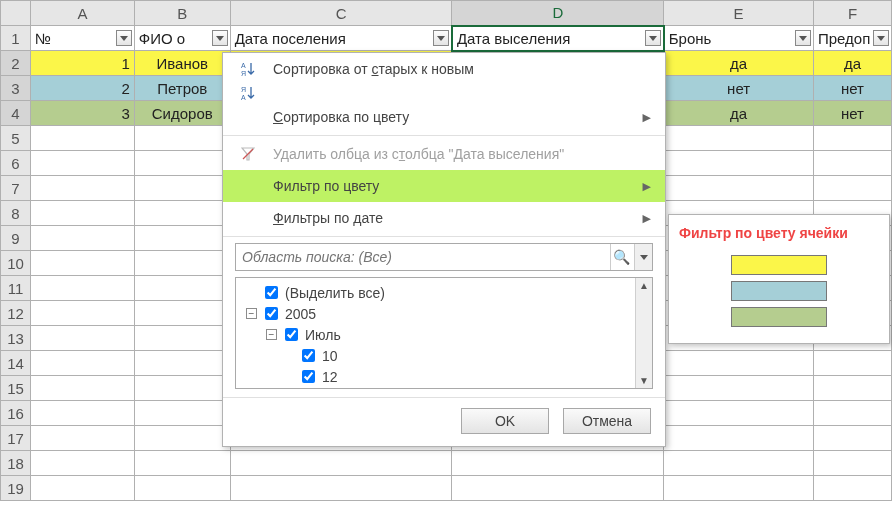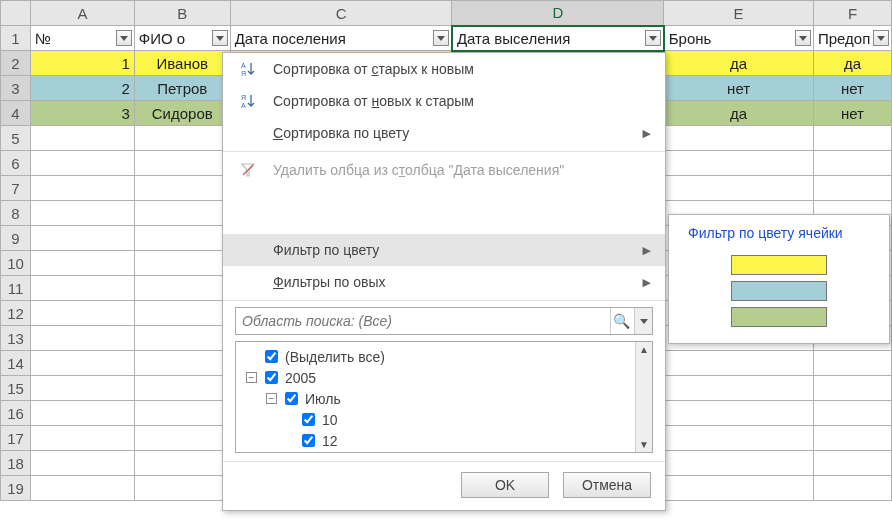--- a/index.html
+++ b/index.html
@@ -92,21 +92,21 @@
     position: relative;
     cursor: pointer;
   }
   .dd-item .lefticon {
     position: absolute;
     left: 14px;
     width: 22px;
     display:flex;
     justify-content:center;
   }
-  .dd-item.hover { background: #e5e5e5; margin-top: 48px; }
+  .dd-item.hover { background: #bef264; }
   .dd-item.disabled { color: #a0a0a0; cursor: default; }
   .dd-sep { height:1px; background:#e0e0e0; margin:2px 0; }
   .submenu-arrow {
     margin-left:auto;
     font-size:11px;
     color:#666;
   }
   .dd-search {
     margin: 6px 12px;
     display:flex;
@@ -193,23 +193,23 @@
     position: absolute;
     left: 668px;
     top: 214px;
     width: 222px;
     background:#fff;
     border:1px solid #b2b2b2;
     box-shadow: 2px 2px 6px rgba(0,0,0,0.25);
     padding-bottom:10px;
   }
   .submenu .title {
-    padding:10px 12px 8px 19px;
-    font-weight:normal;
-    color:#1d4ed8;
+    padding:10px 12px 8px 10px;
+    font-weight:bold;
+    color:#ef4444;
   }
   .swatch {
     width: 96px;
     height: 20px;
     border:1px solid #777;
     margin: 6px auto;
     cursor:pointer;
   }
   .sw-yellow{background:#fbf649;}
   .sw-blue  {background:#a5cfd7;}
@@ -449,42 +449,41 @@
     <span><span>Сортировка от </span><span class="underline-char">с</span><span>тарых к новым</span></span>
   </div>
   <div class="dd-item">
     <span class="lefticon">
       <svg width="14" height="16" viewBox="0 0 14 16">
           <text x="0" y="7" font-size="7" fill="#3a6aa8">Я</text>
           <text x="0" y="15" font-size="7" fill="#3a6aa8">А</text>
           <path d="M10 2 V13 M7 10 L10 13 L13 10" stroke="#3a6aa8" fill="none" stroke-width="1.3"></path>
         </svg>
     </span>
-    <span><span>Сортировка от </span><span class="underline-char">н</span><span>овых к старым</span></span>
   </div>
   <div class="dd-item">
     <span><span class="underline-char">С</span><span>ортировка по цвету</span></span>
     <span class="submenu-arrow">▶</span>
   </div>
   <div class="dd-sep"></div>
   <div class="dd-item disabled">
     <span class="lefticon">
       <svg width="14" height="14" viewBox="0 0 14 14">
           <path d="M1 1 H13 L8 7 V13 H6 V7 Z" fill="none" stroke="#bbb" stroke-width="1.2"></path>
           <line x1="2" y1="12" x2="12" y2="2" stroke="#c55" stroke-width="1.2"></line>
         </svg>
     </span>
     <span><span>Удалить олбца из с</span><span class="underline-char">т</span><span>олбца "Дата выселения"</span></span>
   </div>
   <div class="dd-item hover">
     <span>Фильтр по цвету</span>
     <span class="submenu-arrow">▶</span>
   </div>
   <div class="dd-item">
-    <span><span class="underline-char">Ф</span><span>ильтры по овых</span></span>
+    <span><span class="underline-char">Ф</span><span>ильтры по дате</span></span>
     <span class="submenu-arrow">▶</span>
   </div>
   <div class="dd-sep"></div>
   <div class="dd-search">
     <input type="text" placeholder="Область поиска: (Все)" style="">
     <span class="mag">🔍</span>
     <span class="drop">
         <svg width="8" height="5" viewBox="0 0 8 5">
           <path d="M0 0 L8 0 L4 5 Z" fill="#555"></path>
         </svg>

